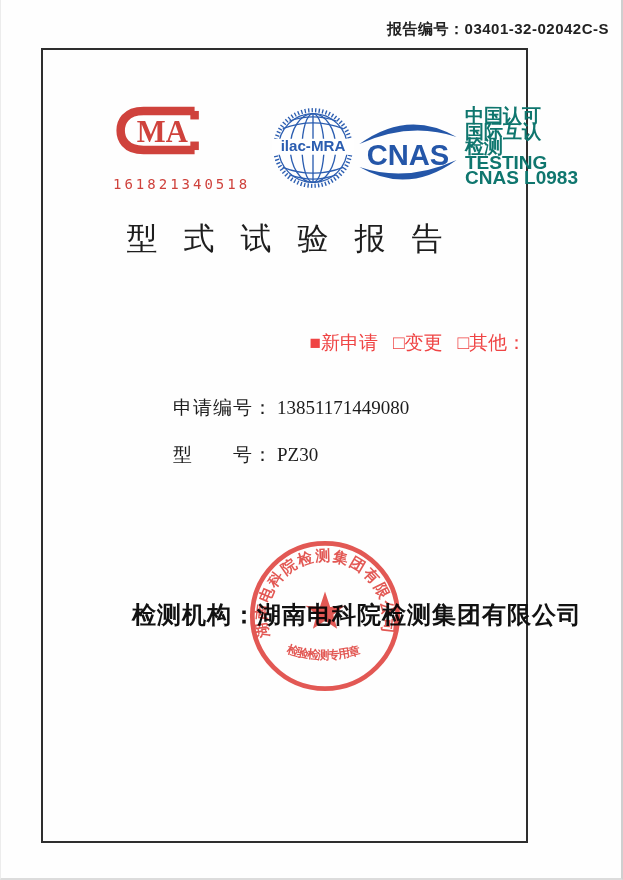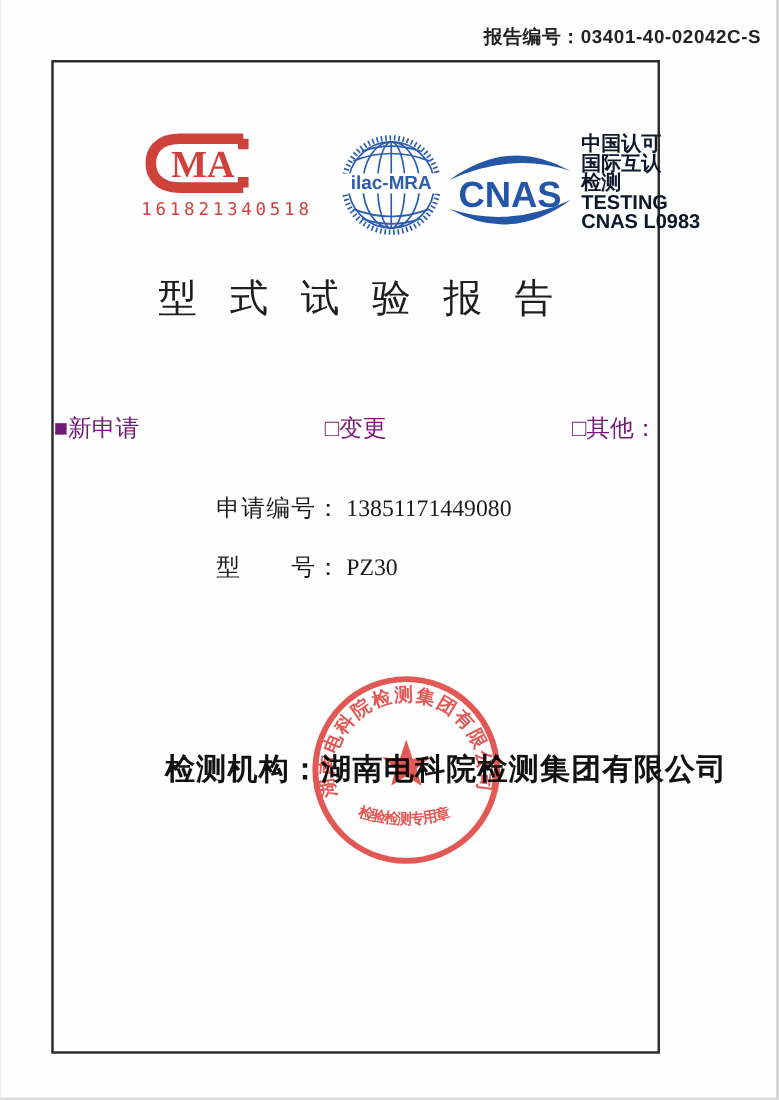--- a/index.html
+++ b/index.html
@@ -20,41 +20,41 @@
     white-space:nowrap;
   }
   .frame {
     position:absolute; left:40px; top:48px; width:487px; height:795px;
     border:2px solid #2e2e2e; background:transparent;
   }
   
   .cma-block { position:absolute; left:70px; top:52px; width:110px; text-align:center; }
   .cma-num {
     font-family:"DejaVu Sans Mono", monospace;
-    color:#cf423c; font-size:14px; letter-spacing:3px; margin-top:1px; white-space:nowrap;
+    color:#cf423c; font-size:14px; letter-spacing:3px; margin-top:17px; white-space:nowrap;
   }
   .ilac-block { position:absolute; left:228px; top:56px; }
   .cnas-block { position:absolute; left:312px; top:64px; }
   .accred-text {
     position:absolute; left:422px; top:58px;
     font-family:"Liberation Sans", sans-serif; font-weight:bold;
-    color:#0f172a; font-size:16px; line-height:15.5px; white-space:nowrap;
+    color:#0f766e; font-size:19px; line-height:15.5px; white-space:nowrap;
   }
   
   .doc-title {
     position:absolute; left:0; top:168px; width:100%;
     text-align:center; font-weight:normal; color:#1e1e1e;
     font-size:31px; letter-spacing:26px; padding-left:26px;
     font-family:"Liberation Serif", serif; white-space:nowrap;
   }
   
   .apply-type {
     position:absolute; left:0; top:280px; width:100%;
-    display:flex; justify-content:space-between; gap:15px;
-    font-size:19px; color:#701a75;
+    display:flex; justify-content:flex-end; gap:15px;
+    font-size:19px; color:#ef4444;
   }
   .apply-opt { white-space:nowrap; }
   
   .fields { position:absolute; left:130px; top:345px; }
   .field-row { font-size:19px; line-height:26px; margin-bottom:21px; white-space:nowrap; }
   .field-label { letter-spacing:1px; }
   .field-value { margin-left:4px; }
   
   .agency-line {
     position:absolute; left:89px; top:549px;
@@ -67,21 +67,21 @@
     mix-blend-mode:multiply; opacity:0.88;
   }
   .mark-svg { display:block; }
 </style>
 </head>
 <body>
 
 <div class="page">
 
   <div class="report-no">
-    <span>报告编号：</span><span>03401-40-02042C-S</span>
+    <span>报告编号：</span><span>03401-32-02042C-S</span>
   </div>
 
   <div class="frame">
 
     <div class="cma-block">
       <svg class="mark-svg" width="102" height="57" viewBox="0 0 120 66">
         <path d="M 96 10 L 36 10 C 14 10 9 24 9 33 C 9 42 14 56 36 56 L 96 56" stroke="#cf423c" stroke-width="10" fill="none"></path>
         <path d="M 96 10 L 96 20" stroke="#cf423c" stroke-width="10" fill="none"></path>
         <path d="M 96 56 L 96 46" stroke="#cf423c" stroke-width="10" fill="none"></path>
         <text x="58" y="46" text-anchor="middle" font-family="Liberation Serif, serif" font-weight="bold" font-size="36" fill="#cf423c">MA</text>

